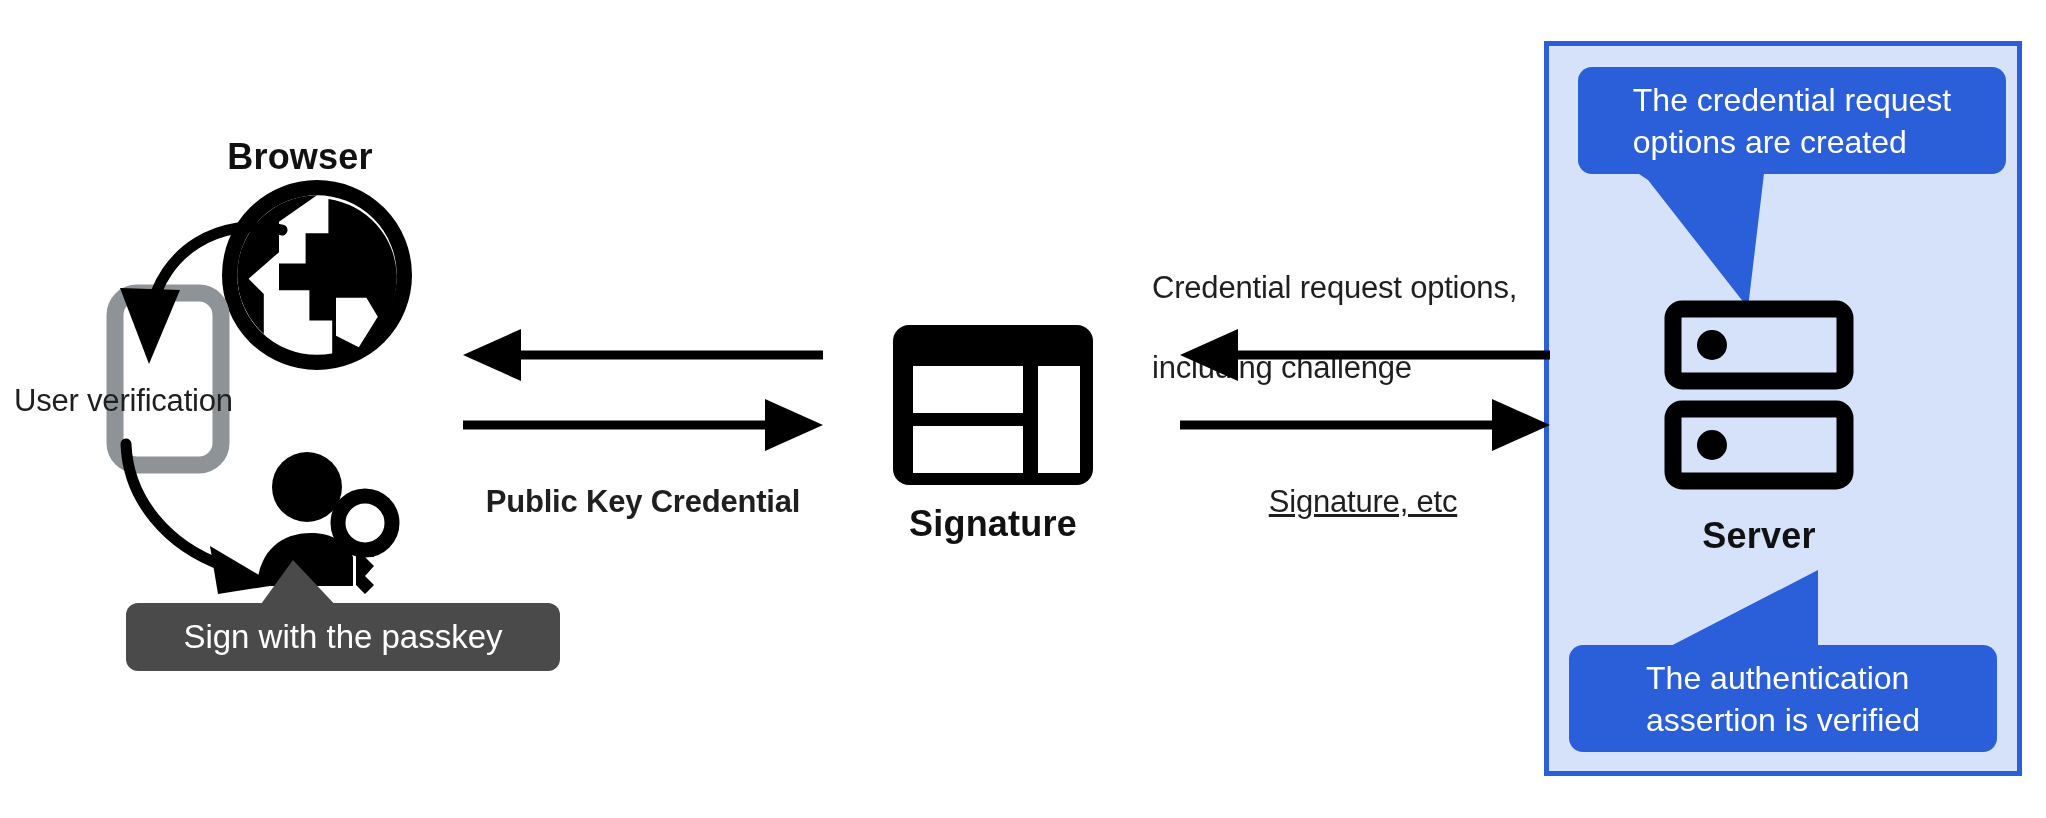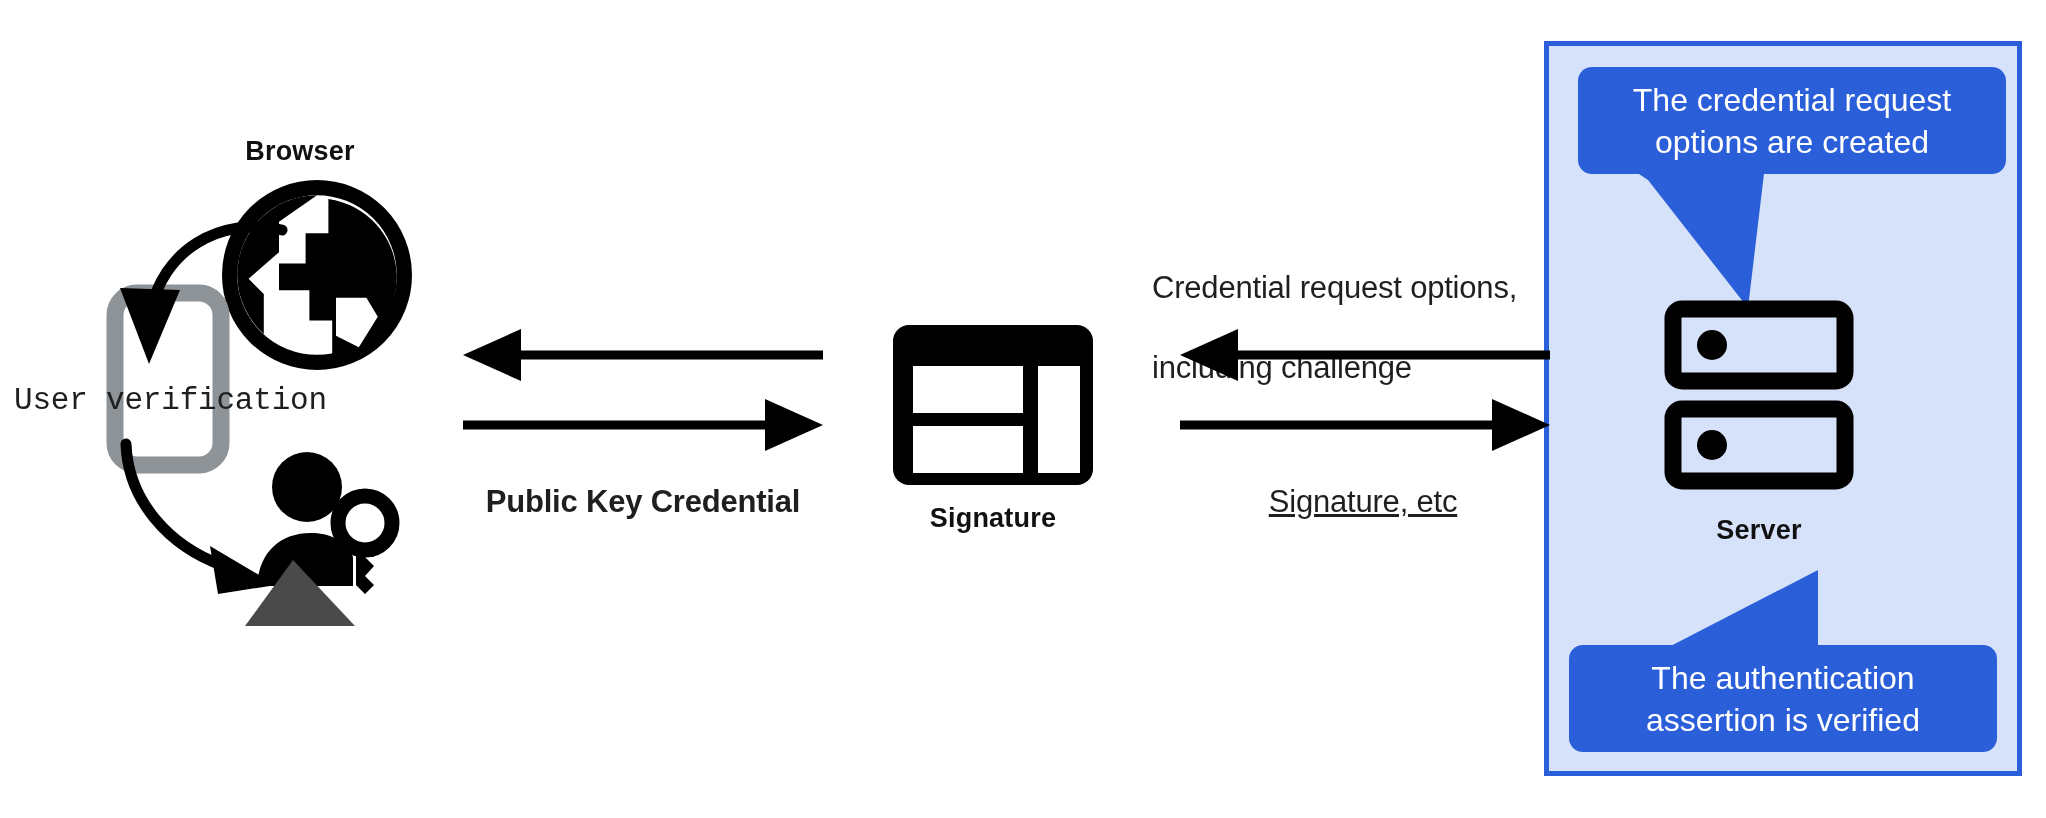--- a/index.html
+++ b/index.html
@@ -26,21 +26,21 @@
     font-family: "Liberation Sans", sans-serif;
     font-size: 31px;
     line-height: 40px;
     color: #1f1f1f;
     white-space: pre-line;
     letter-spacing: -0.2px;
   }
   .label-bold {
     font-family: "Liberation Sans", sans-serif;
     font-weight: bold;
-    font-size: 27px;
+    font-size: 36px;
     color: #111111;
     letter-spacing: 0.2px;
     text-align: center;
   }
   .label-mono {
     font-family: "Liberation Mono", monospace;
     font-size: 29px;
     color: #1f1f1f;
     letter-spacing: -0.5px;
     white-space: nowrap;
@@ -58,21 +58,21 @@
   }
 
   
   .callout {
     box-sizing: border-box;
     border-radius: 14px;
     color: #ffffff;
     font-family: "Liberation Sans", sans-serif;
     font-size: 32px;
     line-height: 42px;
-    text-align: center;
+    text-align: left;
     display: flex;
     align-items: center;
     justify-content: center;
     white-space: pre-line;
     padding: 6px 34px;
   }
   .callout-blue { background: #2b5fd9; }
   .callout-gray {
     background: #4a4a4a;
     border-radius: 12px;
@@ -195,31 +195,32 @@
     </svg>
   </div>
 
   <div class="abs" style="left:118px; top:438px; width:190px; height:160px;">
     <svg width="190" height="160" viewBox="0 0 190 160">
       <path d="M8 6 C 10 62 50 108 106 128" fill="none" stroke="#000000" stroke-width="11" stroke-linecap="round"></path>
       <polygon points="158,147 92,108 100,156" fill="#000000"></polygon>
     </svg>
   </div>
 
-  <div class="abs label" style="left:14px; top:381px; white-space:nowrap;font-family:Liberation Mono, monospace;">User verification</div>
+  <div class="abs label" style="left:14px; top:381px; white-space:nowrap;">User verification</div>
 
   <div class="abs" style="left:255px; top:445px; width:148px; height:145px;">
     <svg width="148" height="145" viewBox="0 0 148 145">
       <circle cx="52" cy="42" r="35" fill="#000000"></circle>
       <path d="M2 141 C 4 106 26 88 56 88 C 78 88 92 98 98 112 L98 141 Z" fill="#000000"></path>
       <circle cx="110" cy="78" r="27" fill="none" stroke="#000000" stroke-width="15"></circle>
       <path d="M101 100 L119 100 L119 112 L110 112 L119 121 L110 131
                L119 140 L110 149 L101 140 Z" fill="#000000"></path>
     </svg>
   </div>
 
   <div class="abs" style="left:245px; top:560px; width:130px; height:70px;">
     <svg width="130" height="70" viewBox="0 0 130 70">
       <polygon points="48,0 110,66 0,66" fill="#4a4a4a"></polygon>
     </svg>
   </div>
+  <div class="abs callout callout-gray" style="left:126px; top:603px; width:434px; height:68px;">Sign with the passkey</div>
 
 </div>
 
 </body></html>

